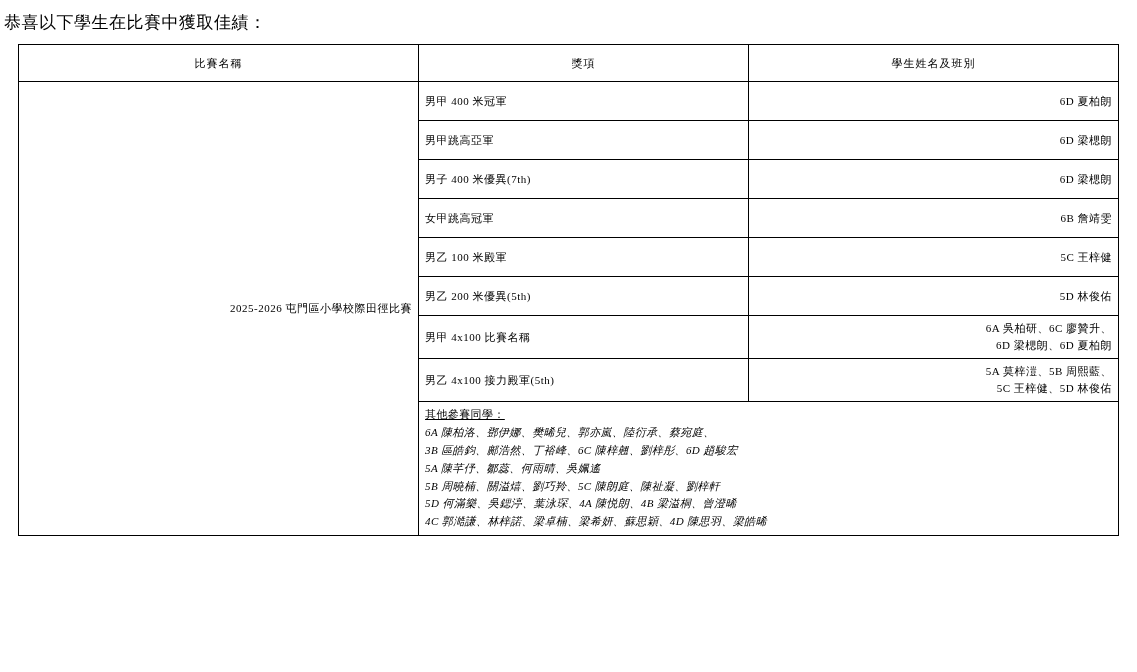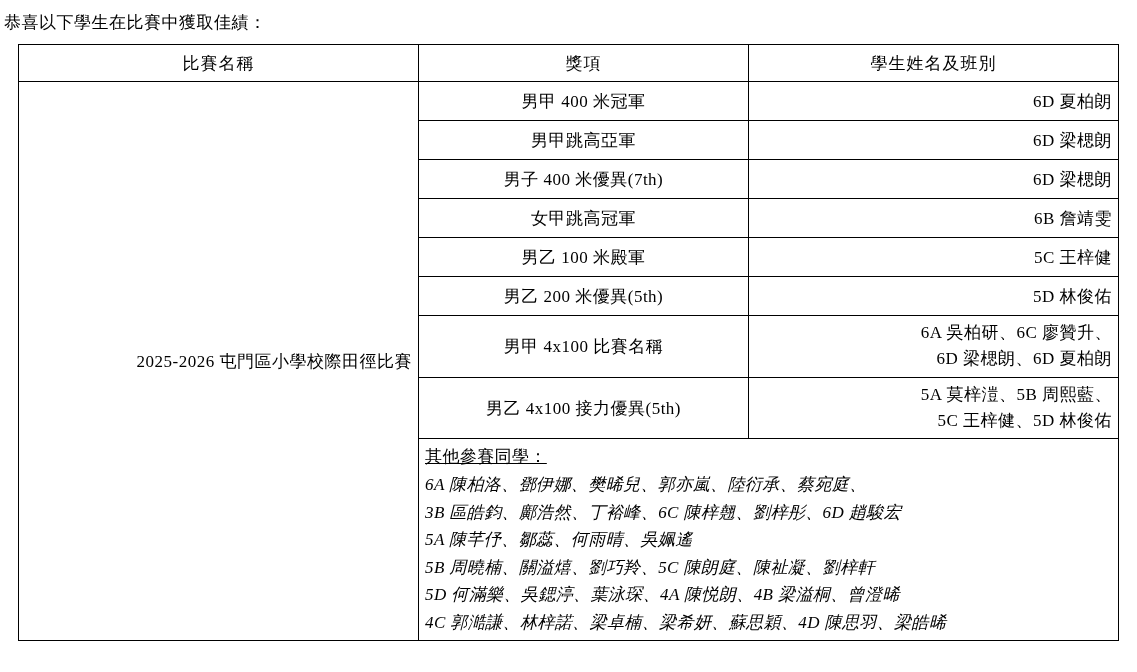--- a/index.html
+++ b/index.html
@@ -31,39 +31,39 @@
     border-collapse: collapse;
     width: 1100px;
     margin-left: 18px;
     table-layout: fixed;
   }
   table.award-table td,
   table.award-table th {
     border: 1px solid #000000;
     padding: 4px 6px;
     font-weight: normal;
-    font-size: 17px;
+    font-size: 11px;
     vertical-align: middle;
   }
   thead th {
     text-align: center;
     height: 28px;
     letter-spacing: 1px;
   }
   .col-event { width: 400px; }
   .col-award { width: 330px; }
   .col-student { width: 370px; }
 
   .event-cell {
     text-align: right;
     vertical-align: middle;
     letter-spacing: 0.5px;
   }
   .award-cell {
-    text-align: center;
+    text-align: left;
     height: 30px;
     letter-spacing: 0.5px;
   }
   .student-cell {
     text-align: right;
     height: 30px;
     letter-spacing: 0.5px;
   }
   .multiline {
     line-height: 1.55;
@@ -133,21 +133,21 @@
         <td class="student-cell">5D 林俊佑</td>
       </tr>
       <tr>
         <td class="award-cell">男甲 4x100 比賽名稱</td>
         <td class="student-cell multiline">
           <div>6A 吳柏研、6C 廖贊升、</div>
           <div>6D 梁楒朗、6D 夏柏朗</div>
         </td>
       </tr>
       <tr>
-        <td class="award-cell">男乙 4x100 接力優異(5th)</td>
+        <td class="award-cell">男乙 4x100 接力殿軍(5th)</td>
         <td class="student-cell multiline">
           <div>5A 莫梓溰、5B 周熙藍、</div>
           <div>5C 王梓健、5D 林俊佑</div>
         </td>
       </tr>
       <tr>
         <td class="others-cell" colspan="2">
           <div class="others-title">其他參賽同學：</div>
           <div class="others-line">6A 陳柏洛、鄧伊娜、樊晞兒、郭亦嵐、陸衍承、蔡宛庭、</div>
           <div class="others-line">3B 區皓鈞、鄺浩然、丁裕峰、6C 陳梓翹、劉梓彤、6D 趙駿宏</div>

